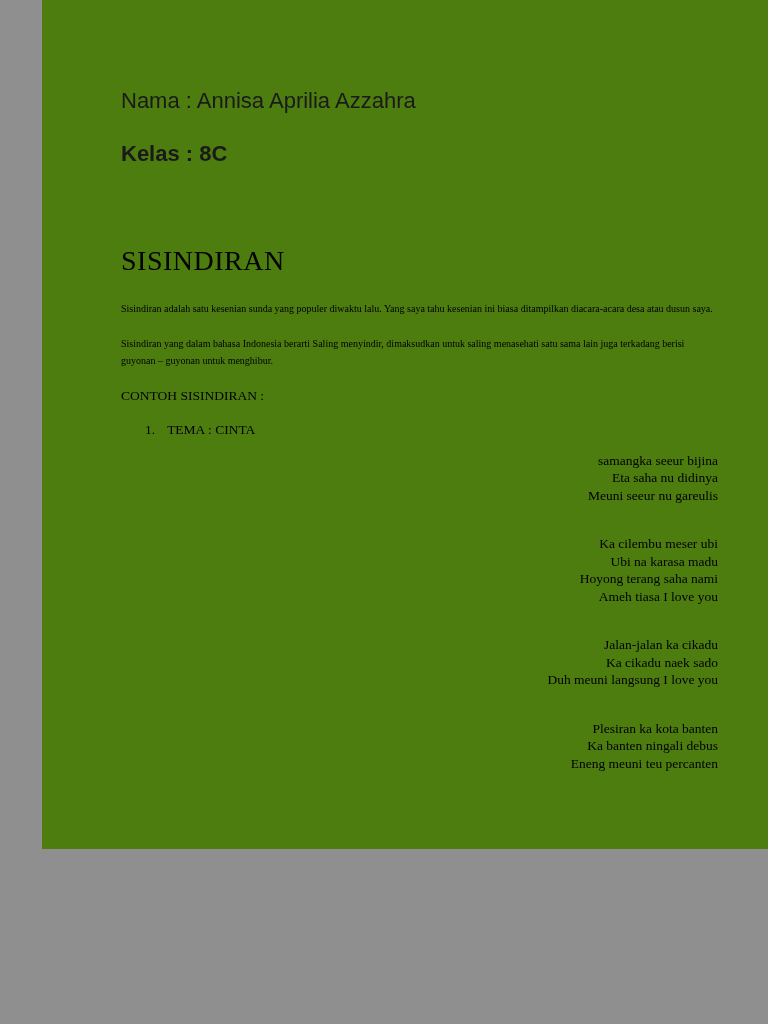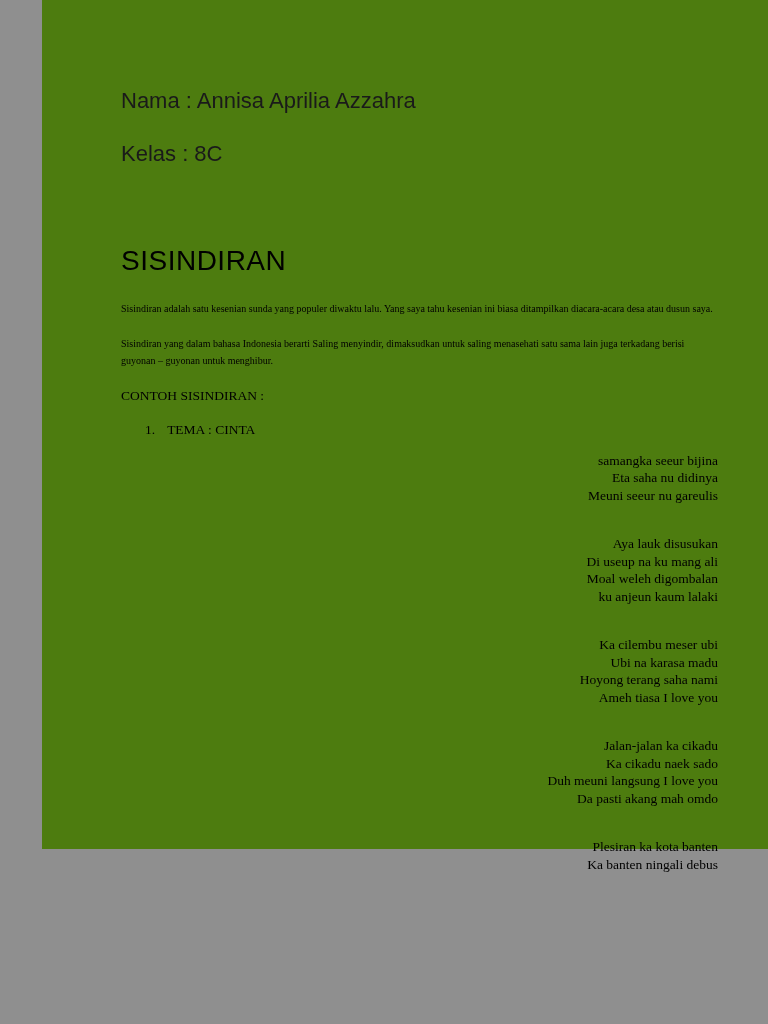--- a/index.html
+++ b/index.html
@@ -34,27 +34,27 @@
     font-family: "Liberation Sans", sans-serif;
     font-size: 22px;
     font-weight: 400;
     color: #1a1a1a;
     line-height: 26px;
     margin: 0 0 27px 0;
   }
   .class-line {
     font-family: "Liberation Sans", sans-serif;
     font-size: 22px;
-    font-weight: 400;
+    font-weight: 700;
     color: #1a1a1a;
     line-height: 26px;
     margin: 0 0 78px 0;
   }
   .doc-title {
-    font-family: Liberation Sans, sans-serif;
+    font-family: Liberation Serif, serif;
     font-size: 28px;
     font-weight: 400;
     color: #000000;
     line-height: 32px;
     margin: 0 0 23px 0;
     letter-spacing: 0.5px;
   }
   .para {
     font-size: 10px;
     line-height: 17.5px;
@@ -107,41 +107,35 @@
       <p class="tema">
         <span class="tema-number">1.</span><span class="tema-text">TEMA : CINTA</span>
       </p>
 
       <div class="stanza">
         <div class="stanza-line">samangka seeur bijina</div>
         <div class="stanza-line">Eta saha nu didinya</div>
         <div class="stanza-line">Meuni seeur nu gareulis</div>
       </div>
 
-      <div class="stanza">
-        <div class="stanza-line">Aya lauk disusukan</div>
-        <div class="stanza-line">Di useup na ku mang ali</div>
-        <div class="stanza-line">Moal weleh digombalan</div>
-        <div class="stanza-line">ku anjeun kaum lalaki</div>
-      </div>
 
       <div class="stanza">
         <div class="stanza-line">Ka cilembu meser ubi</div>
         <div class="stanza-line">Ubi na karasa madu</div>
         <div class="stanza-line">Hoyong terang saha nami</div>
         <div class="stanza-line">Ameh tiasa I love you</div>
       </div>
 
       <div class="stanza">
         <div class="stanza-line">Jalan-jalan ka cikadu</div>
         <div class="stanza-line">Ka cikadu naek sado</div>
         <div class="stanza-line">Duh meuni langsung I love you</div>
-        <div class="stanza-line">Da pasti akang mah omdo</div>
       </div>
 
       <div class="stanza last">
         <div class="stanza-line">Plesiran ka kota banten</div>
         <div class="stanza-line">Ka banten ningali debus</div>
+        <div class="stanza-line">Eneng meuni teu percanten</div>
       </div>
 
     </div>
   </div>
 </div>
 
 </body></html>

